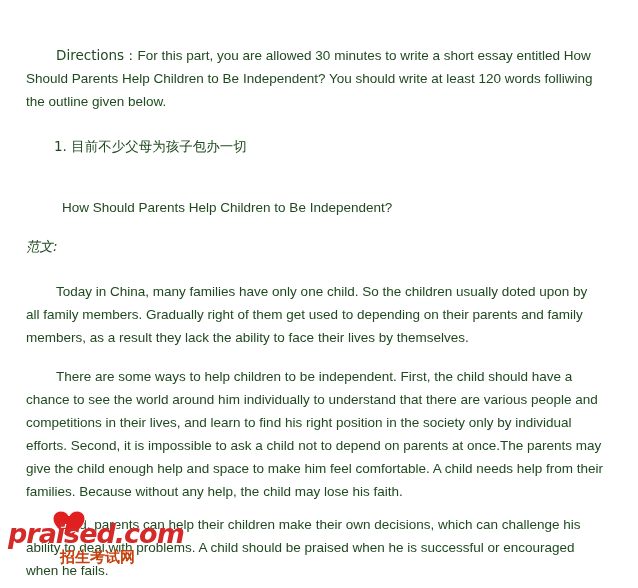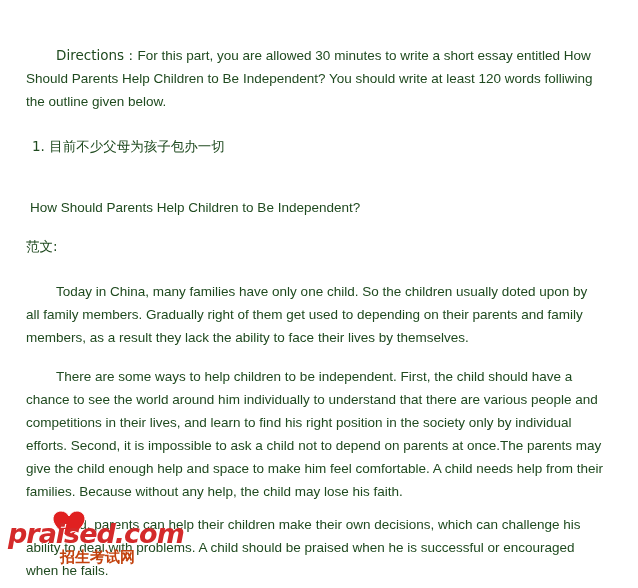--- a/index.html
+++ b/index.html
@@ -42,27 +42,28 @@
     font-weight: normal;
   }
   .spacer-sm { height: 10px; }
   .spacer-md { height: 16px; }
   .spacer-lg { height: 22px; }
   .cn {
     font-family: "DejaVu Sans", "Liberation Sans", sans-serif;
     font-size: 13.5px;
   }
   .list-item {
-    padding-left: 32px;
+    padding-left: 54px;
   }
   .title-line {
-    padding-left: 30px;
+    padding-left: 62px;
   }
   .fanwen {
     padding-left: 26px;
+    font-style: italic;
   }
   
   #watermark {
     position: absolute;
     left: 8px;
     top: 508px;
     width: 220px;
     height: 62px;
     pointer-events: none;
   }

